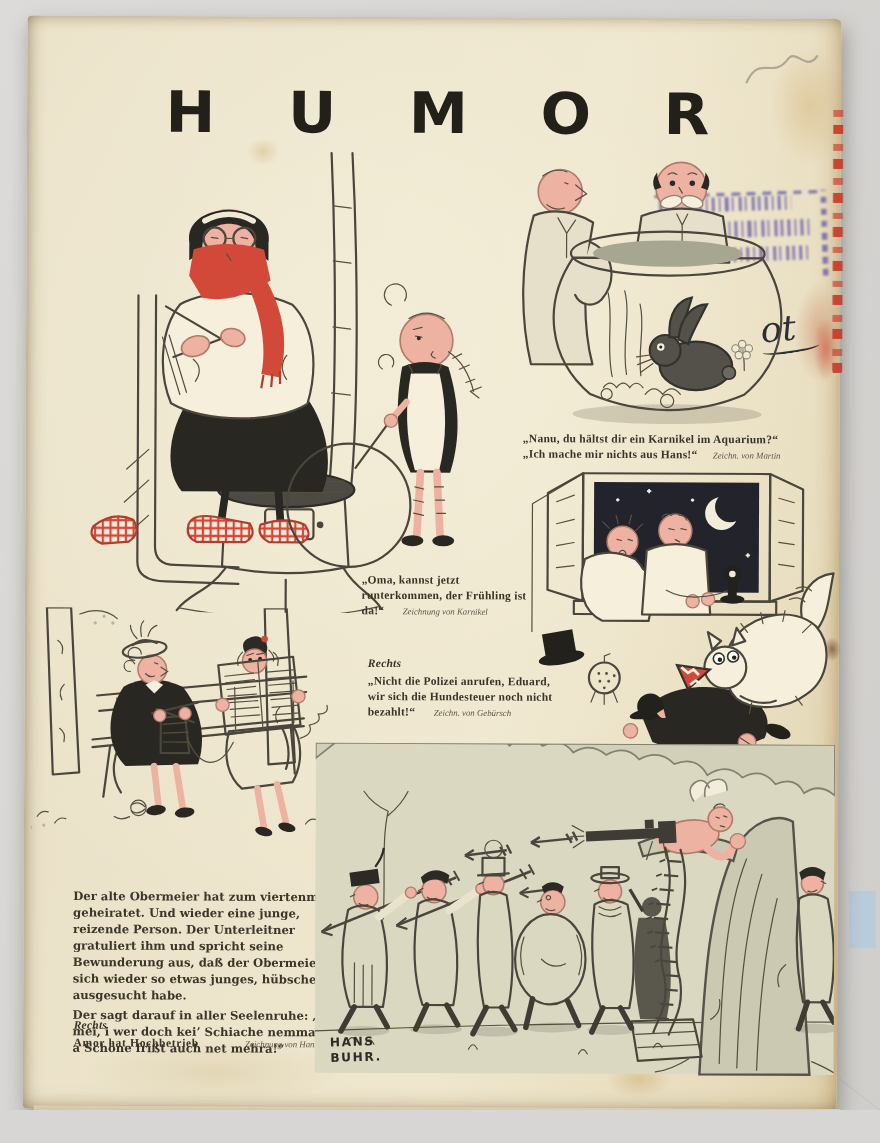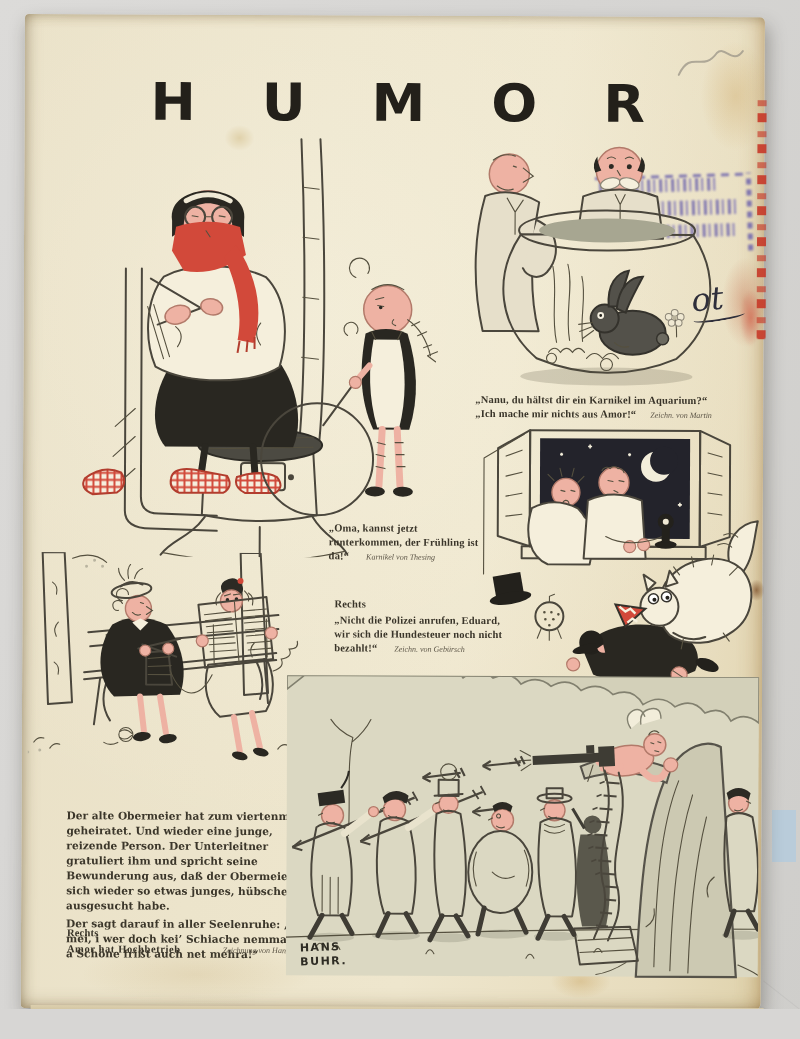--- a/index.html
+++ b/index.html
@@ -25,21 +25,21 @@
   .st6{left:200px;top:110px;width:30px;height:26px;background:radial-gradient(closest-side,rgba(185,150,70,.28),rgba(185,150,70,0));}
   .red-marks{position:absolute;left:733px;top:76px;width:9px;height:246px;
     background:repeating-linear-gradient(0deg,rgba(198,48,33,.85) 0 9px,rgba(198,48,33,0) 9px 16px,rgba(198,48,33,.6) 16px 22px,rgba(198,48,33,0) 22px 31px);
     filter:blur(.4px);border-radius:2px;}
   .red-blob{position:absolute;left:716px;top:272px;width:22px;height:58px;background:radial-gradient(closest-side,rgba(205,70,50,.55),rgba(205,70,50,0));filter:blur(1px);border-radius:50%;}
   
   .title{position:absolute;left:126px;top:56px;font-family:"DejaVu Sans",sans-serif;font-weight:800;font-size:54px;letter-spacing:66px;color:#23201a;white-space:nowrap;transform:scaleY(.96);}
   
   .cap{position:absolute;font-family:"Liberation Serif",serif;font-weight:700;font-size:10.5px;line-height:1.32;color:#393429;letter-spacing:.2px;}
   .cap .credit{font-weight:400;font-style:italic;font-size:8px;color:#5c5547;margin-left:14px;letter-spacing:0;}
-  .cap .lbl{font-weight:700;display:block;margin-bottom:2px;}
+  .cap .lbl{font-style:italic;font-weight:700;display:block;margin-bottom:2px;}
   .story{position:absolute;left:45px;top:794px;width:240px;font-family:"DejaVu Serif",serif;font-weight:700;font-size:10.6px;line-height:1.42;color:#3b362a;}
   .story p{margin:0 0 3px 0;}
   .amor-row{display:flex;align-items:baseline;gap:42px;}
   .amor-title{letter-spacing:.6px;}
   
   .stamp{position:absolute;left:572px;top:158px;width:156px;height:82px;transform:rotate(-2deg);opacity:.85;}
   .stamp .row{position:absolute;height:13px;filter:blur(1.1px);background:repeating-linear-gradient(90deg,#6f66ad 0 3px,transparent 3px 6px,#7d74b8 6px 8px,transparent 8px 12px);}
   .stamp .r1{left:4px;top:4px;width:120px;}
   .stamp .r2{left:0;top:26px;width:142px;height:15px;}
   .stamp .r3{left:22px;top:50px;width:116px;}
@@ -211,21 +211,21 @@
           <circle cx="224" cy="190" r="3.4"></circle>
           <circle cx="212" cy="190" r="3.4"></circle>
           <circle cx="215" cy="196" r="3.4"></circle>
           <circle cx="222" cy="196" r="3.4"></circle>
       </g>
       <circle cx="218" cy="191" r="2.2" fill="#b9b29b"></circle>
     </svg>
 
     <div class="cap" style="left:452px;top:377px;width:268px">
       <div>„Nanu, du hältst dir ein Karnikel im Aquarium?“</div>
-      <div><span>„Ich mache mir nichts aus Amor!“</span><span class="credit">Zeichn. von Martin</span></div>
+      <div><span>„Ich mache mir nichts aus Hans!“</span><span class="credit">Zeichn. von Martin</span></div>
     </div>
 
     <svg class="cartoon" style="left:445px;top:408px" width="292" height="270" viewBox="0 0 292 270">
 
       <path class="thin" d="M16,34 L16,150 M16,34 L56,10"></path>
 
       <path d="M62,6 L30,24 L30,112 L62,122 Z" fill="#e9e2cc" class="ln"></path>
       <path class="thin" d="M38,32 l16,-6 M38,52 l16,-4 M38,72 l16,-3 M38,92 l16,-2"></path>
       <path d="M232,6 L262,20 L262,112 L232,122 Z" fill="#e9e2cc" class="ln"></path>
       <path class="thin" d="M240,28 l14,4 M240,48 l14,3 M240,68 l14,2 M240,88 l14,2"></path>
@@ -301,21 +301,21 @@
           <circle cx="200" cy="173" r="2" fill="#23211c"></circle>
         <path d="M178,184 L148,180 L158,202 Z" fill="#d2493a" stroke="#34322c" stroke-width="2"></path>
         <path d="M152,182 l6,5 5,-3 5,5 M160,198 l5,-4 5,3" stroke="#f6f1de" stroke-width="2.4" fill="none"></path>
         <path class="ln" d="M206,208 C216,214 228,216 238,212"></path>
       </g>
       <path class="thin" d="M250,120 q8,-4 14,2 M256,110 q8,-4 14,2"></path>
     </svg>
 
     <div class="cap" style="left:306px;top:506px;width:158px">
       <span>„Oma, kannst jetzt runterkommen, der Frühling ist da!“</span>
-      <span class="credit">Karnikel von Thesing</span>
+      <span class="credit">Zeichnung von Karnikel</span>
     </div>
 
     <div class="cap" style="left:312px;top:582px;width:170px">
       <span class="lbl">Rechts</span>
       <span>„Nicht die Polizei anrufen, Eduard, wir sich die Hundesteuer noch nicht bezahlt!“</span>
       <span class="credit">Zeichn. von Gebürsch</span>
     </div>
 
     <svg class="cartoon" style="left:6px;top:538px" width="272" height="222" viewBox="0 0 272 222">
 

